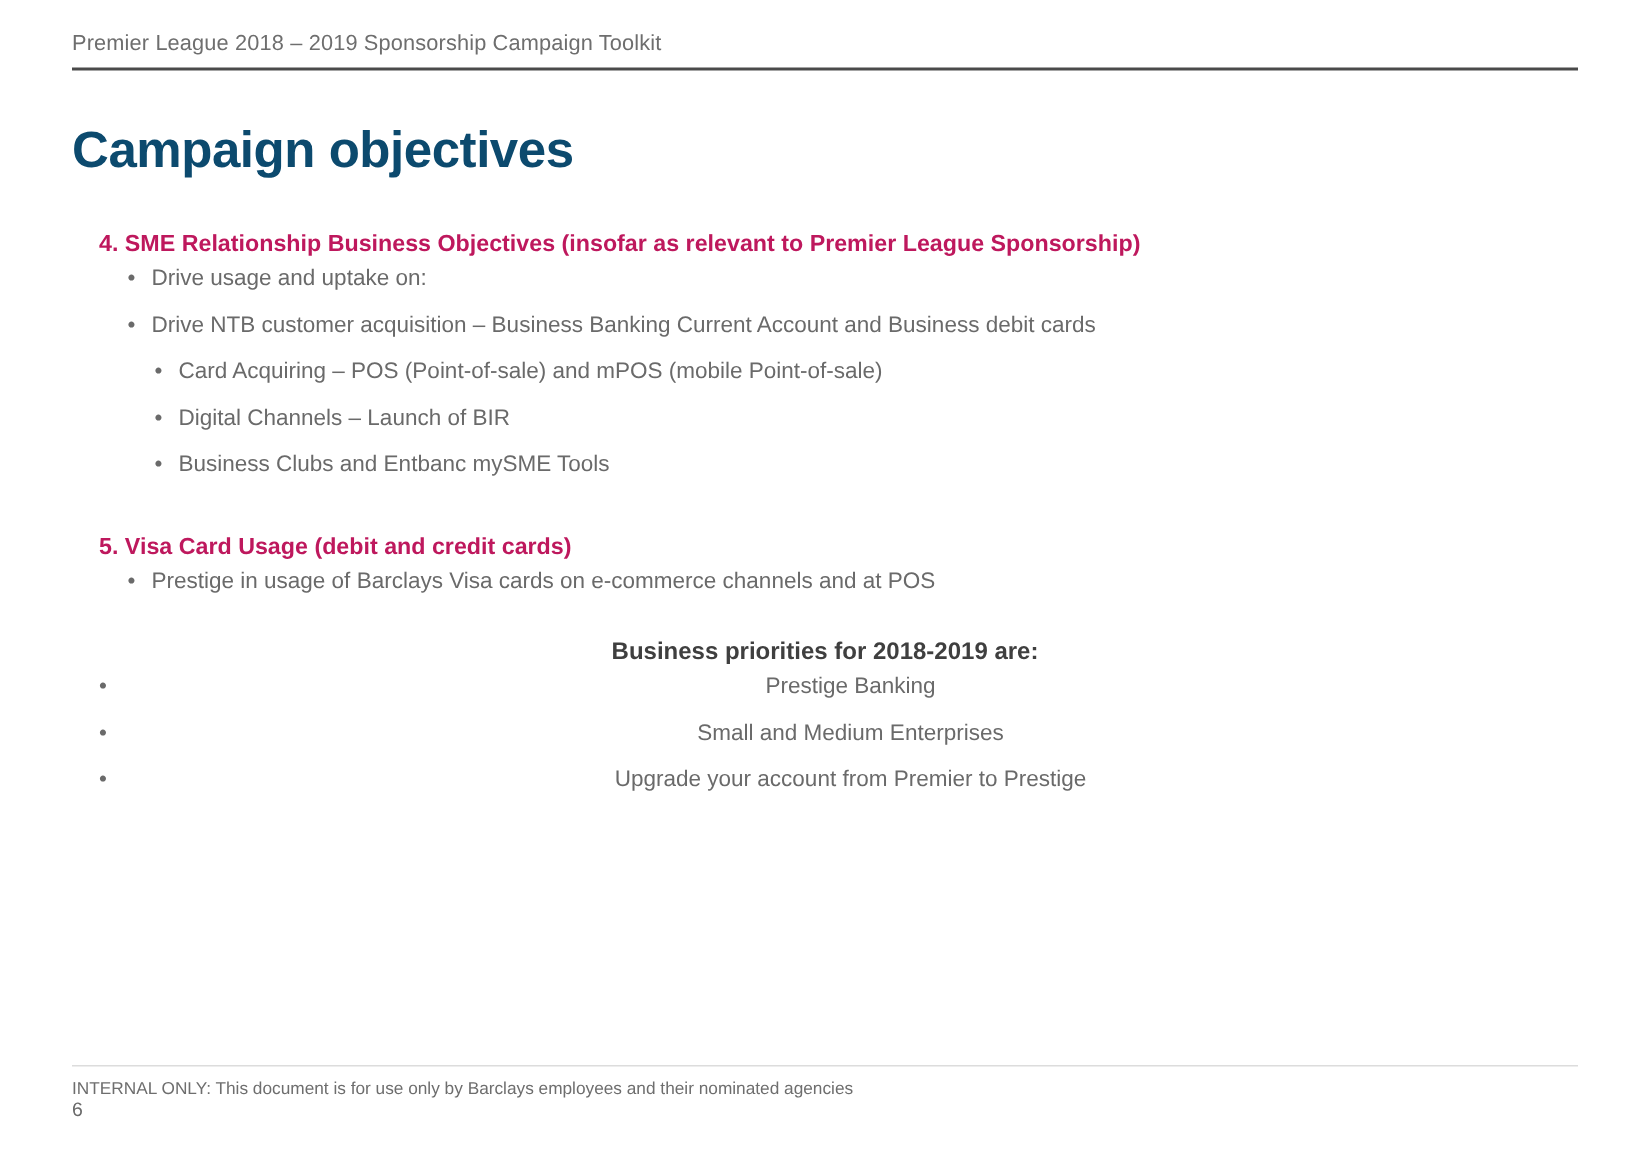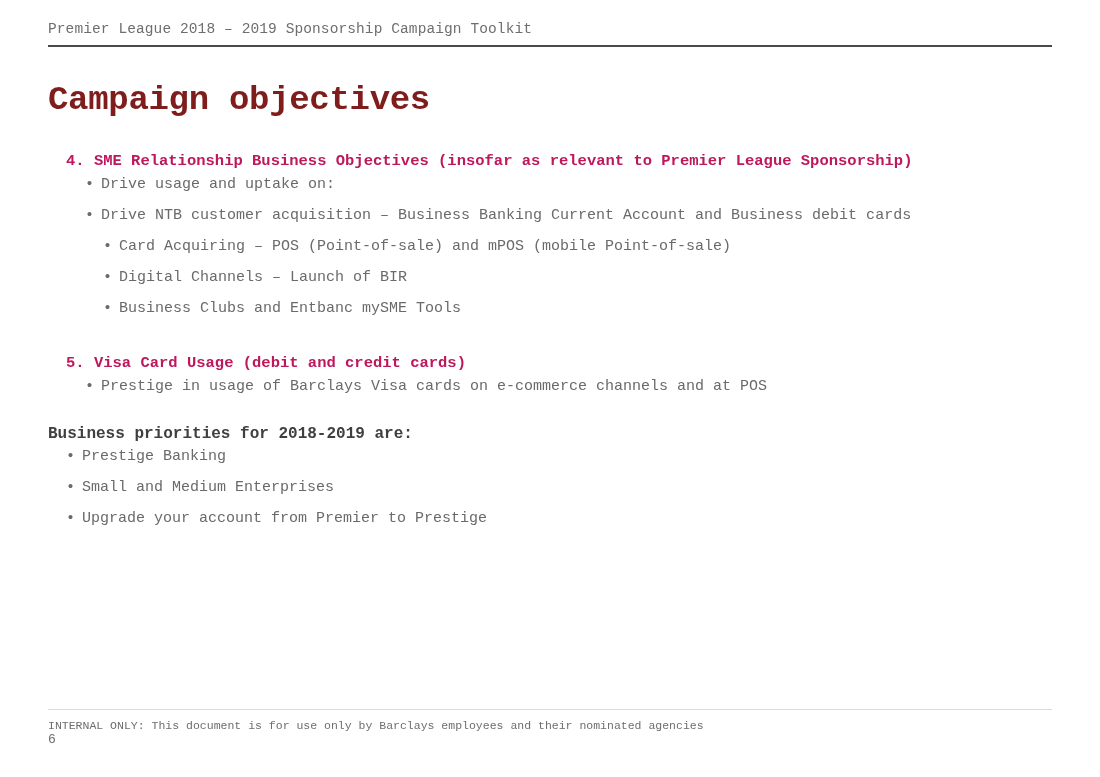--- a/index.html
+++ b/index.html
@@ -3,39 +3,39 @@
 <meta charset="utf-8">
 <style>
   html, body { margin: 0; padding: 0; }
   body {
     width: 1100px; height: 777px;
     background: #ffffff;
     font-family: "Liberation Sans", sans-serif;
     position: relative;
     overflow: hidden;
   }
-  .page { position: absolute; inset: 0; font-family: Liberation Mono, monospace; }
+  .page { position: absolute; inset: 0; }
 
   
   .page-header {
     margin: 0 48px;
     padding-top: 21px;
     padding-bottom: 8px;
     border-bottom: 2px solid #4a4a4a;
     font-size: 14.5px;
     color: #6e6e6e;
     letter-spacing: 0.1px;
   }
 
   
   .page-title {
     margin: 34px 48px 8px 48px;
     font-size: 34px;
     font-weight: bold;
-    color: #7f1d1d;
+    color: #0c4a6e;
     letter-spacing: -0.3px;
   }
 
   
   .content {
     margin: 0 48px;
     color: #6a6a6a;
     font-size: 15px;
     line-height: 18px;
   }
@@ -64,21 +64,21 @@
   .bullets-l1 > li::before { left: 19px; }
   .bullets-l1 > li:last-child { margin-bottom: 0; }
 
   
   .bullets-l2 { margin-top: 13px; }
   .bullets-l2 > li { padding-left: 53px; margin-bottom: 13px; }
   .bullets-l2 > li::before { left: 37px; }
   .bullets-l2 > li:last-child { margin-bottom: 0; }
 
   
-  .priorities { margin-top: 28px; }
+  .priorities { margin-top: 28px; text-align: center; }
   .priorities-heading {
     font-weight: bold;
     color: #3f3f3f;
     font-size: 16px;
     line-height: 20px;
   }
   .bullets-priorities { margin-top: 4px; }
   .bullets-priorities > li { padding-left: 34px; margin-bottom: 13px; }
   .bullets-priorities > li::before { left: 18px; }
 

